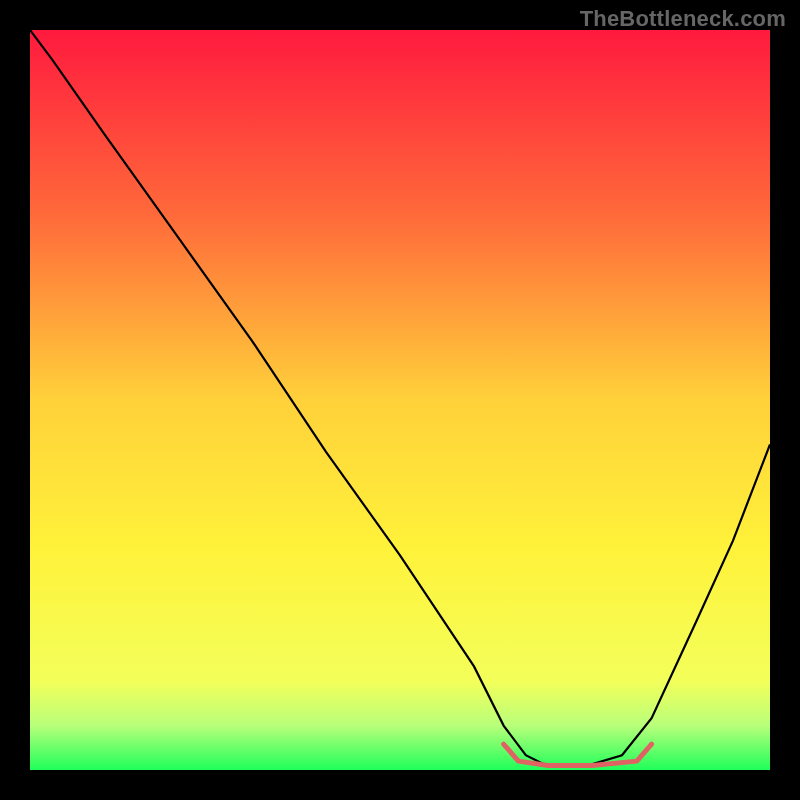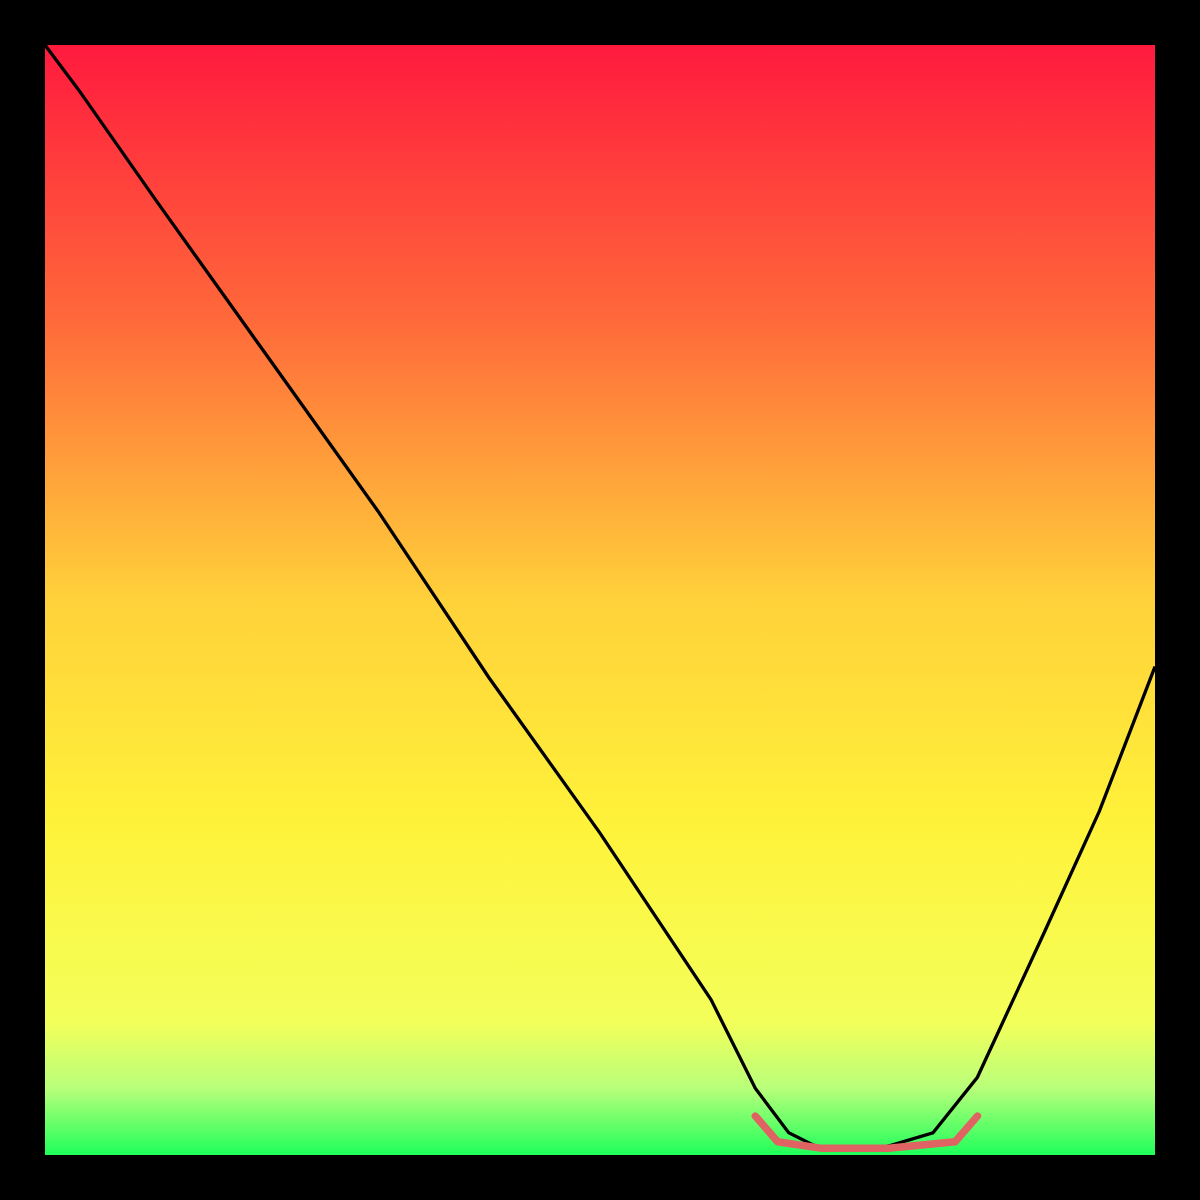--- a/index.html
+++ b/index.html
@@ -38,20 +38,21 @@
   .plot svg {
     width: 100%;
     height: 100%;
     display: block;
   }
 </style>
 </head>
 <body>
 
 <div class="frame">
+  <div class="watermark">TheBottleneck.com</div>
 
   <div class="plot">
     <svg viewBox="0 0 740 740" preserveAspectRatio="none">
       <defs>
         <linearGradient id="bg-grad" x1="0" y1="0" x2="0" y2="1">
 
         <stop offset="0%" stop-color="#ff1a3e"></stop>
             <stop offset="25%" stop-color="#ff6a3a"></stop>
             <stop offset="50%" stop-color="#ffd13a"></stop>
             <stop offset="70%" stop-color="#fff23a"></stop>

